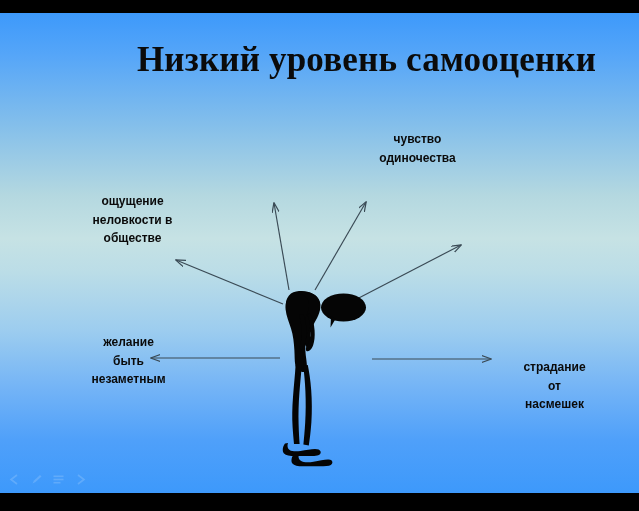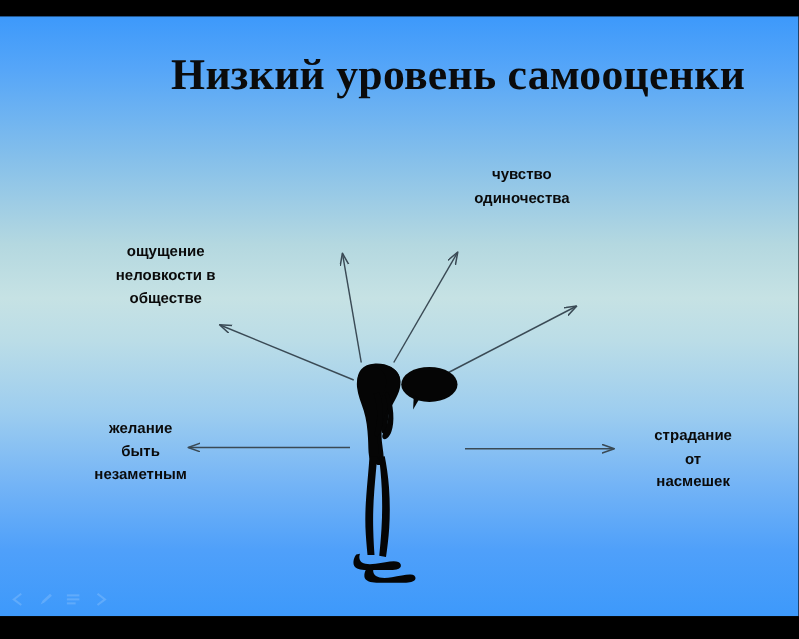--- a/index.html
+++ b/index.html
@@ -81,22 +81,22 @@
     line-height: 18.5px;
     color: #0a0a0a;
     text-align: center;
     white-space: pre-line;
   }
 
   #label-shyness      { left: 150px; top: 133px; width: 190px; }
   #label-loneliness   { left: 330px; top: 117px; width: 175px; }
   #label-awkwardness  { left: 40px;  top: 179px; width: 185px; }
   #label-vulnerability{ left: 440px; top: 179px; width: 175px; }
-  #label-invisible    { left: 0px;   top: 320px; width: 185px; padding-left: 20px; }
-  #label-mockery      { left: 470px; top: 326px; width: 169px; }
+  #label-invisible    { left: 16px;   top: 320px; width: 185px; padding-left: 20px; }
+  #label-mockery      { left: 470px; top: 345px; width: 169px; }
 
   
   #artwork {
     position: absolute;
     left: 0;
     top: 0;
     width: 639px;
     height: 480px;
   }
 

